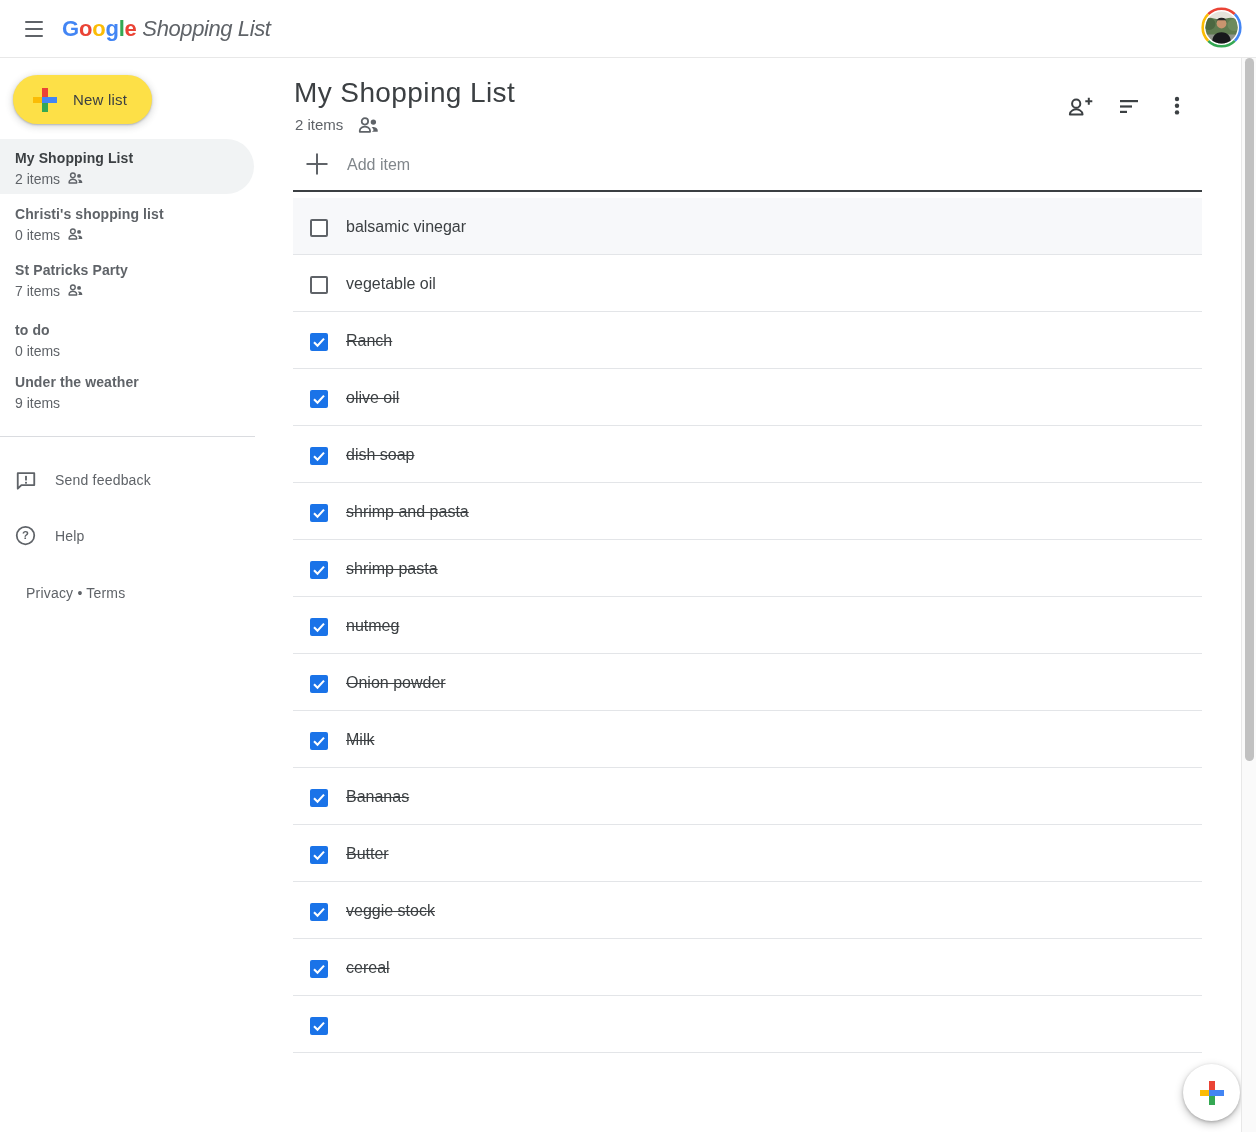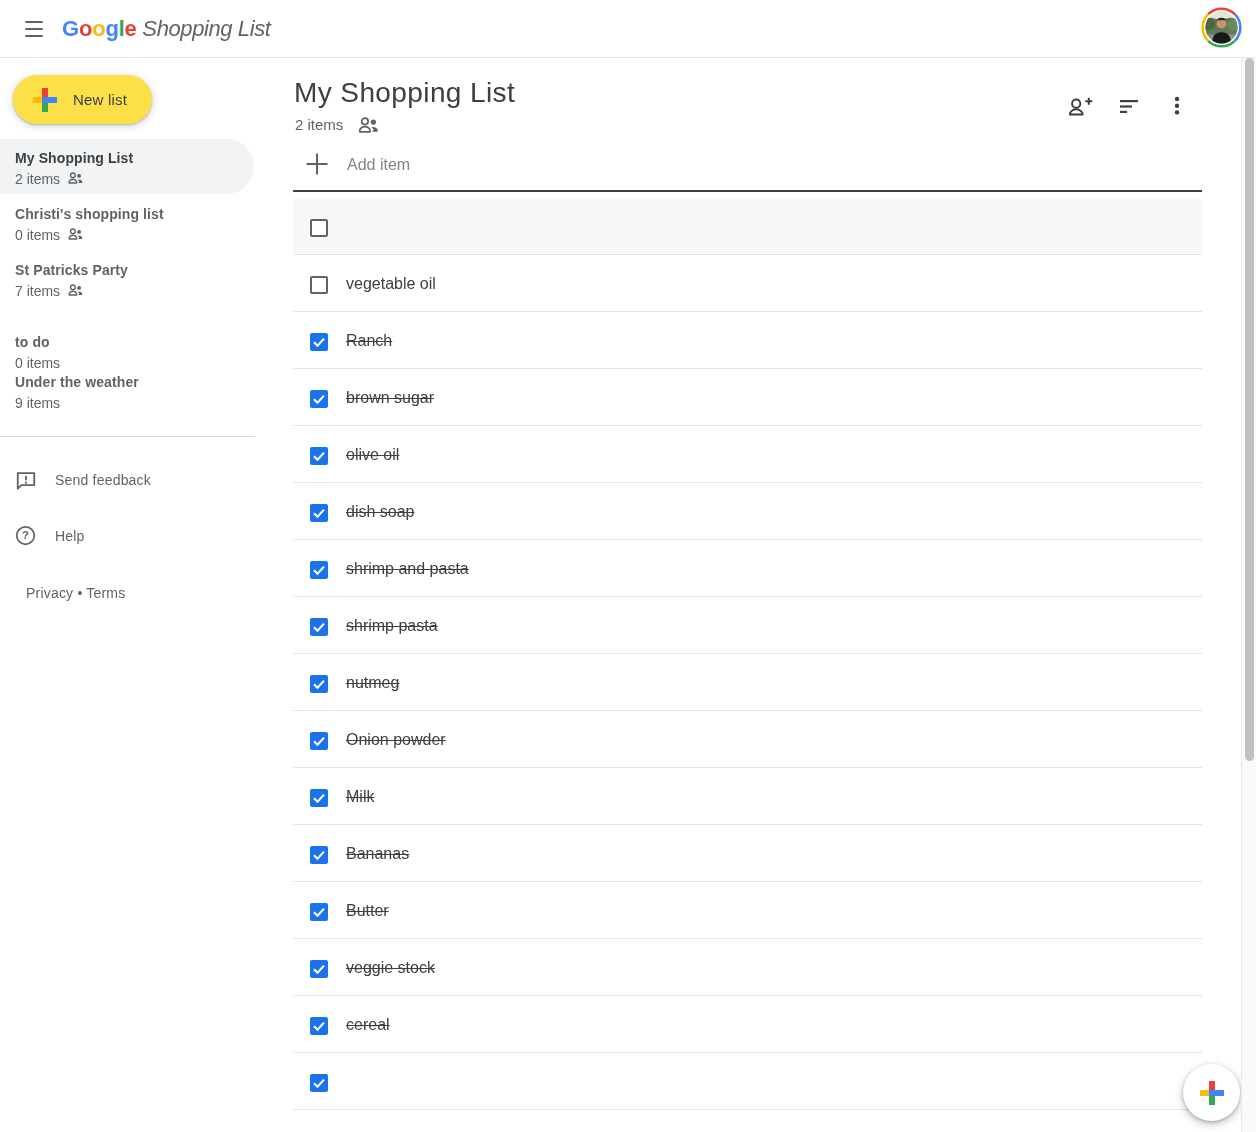--- a/index.html
+++ b/index.html
@@ -139,21 +139,21 @@
             <g stroke="#5f6368" stroke-width="1.5" fill="none">
               <circle cx="5.2" cy="3.4" r="2.5"></circle>
               <path d="M1.2 11.6 v-1 c0-2.1 2.7-3.1 4-3.1 s4 1 4 3.1 v1 z" stroke-linejoin="round"></path>
             </g>
             <g fill="#5f6368">
               <circle cx="11.8" cy="4" r="2.1"></circle>
               <path d="M10.6 11.6 h4.6 v-1 c0-1.9-2.3-2.7-3.6-2.7 q-.6 0-1.2.15 c1 .65 1.5 1.5 1.5 2.55 z"></path>
             </g>
           </svg></div>
     </div>
-    <div class="sitem" style="top:184px">
+    <div class="sitem" style="top:172px">
       <div class="t1">to do</div>
       <div class="t2">0 items</div>
     </div>
     <div class="sitem" style="top:224px">
       <div class="t1">Under the weather</div>
       <div class="t2">9 items</div>
     </div>
   </div>
   <div class="sdivider"></div>
   <div class="srow" style="top:411px">
@@ -207,40 +207,33 @@
         </g>
       </svg></div>
   <div class="additem-plus"><svg width="22" height="22" viewBox="0 0 22 22">
         <path d="M 11 0.5 V 21.5 M 0.5 11 H 21.5" stroke="#5f6368" stroke-width="2"></path>
       </svg></div>
   <div class="additem-txt">Add item</div>
   <div class="addline"></div>
   <div class="rows">
     <div class="row first">
         <div class="cb"></div>
+        <div class="rtxt">balsamic vinegar</div>
       </div>
     <div class="row">
         <div class="cb"></div>
         <div class="rtxt">vegetable oil</div>
       </div>
     <div class="row">
         <div class="cb on">
           <svg width="18" height="18" viewBox="0 0 18 18">
             <path d="M 4 9.2 L 7.5 12.7 L 14 5.6" fill="none" stroke="#fff" stroke-width="2.1"></path>
           </svg>
         </div>
         <div class="rtxt done">Ranch</div>
-      </div>
-    <div class="row">
-        <div class="cb on">
-          <svg width="18" height="18" viewBox="0 0 18 18">
-            <path d="M 4 9.2 L 7.5 12.7 L 14 5.6" fill="none" stroke="#fff" stroke-width="2.1"></path>
-          </svg>
-        </div>
-        <div class="rtxt done">brown sugar</div>
       </div>
     <div class="row">
         <div class="cb on">
           <svg width="18" height="18" viewBox="0 0 18 18">
             <path d="M 4 9.2 L 7.5 12.7 L 14 5.6" fill="none" stroke="#fff" stroke-width="2.1"></path>
           </svg>
         </div>
         <div class="rtxt done">olive oil</div>
       </div>
     <div class="row">

